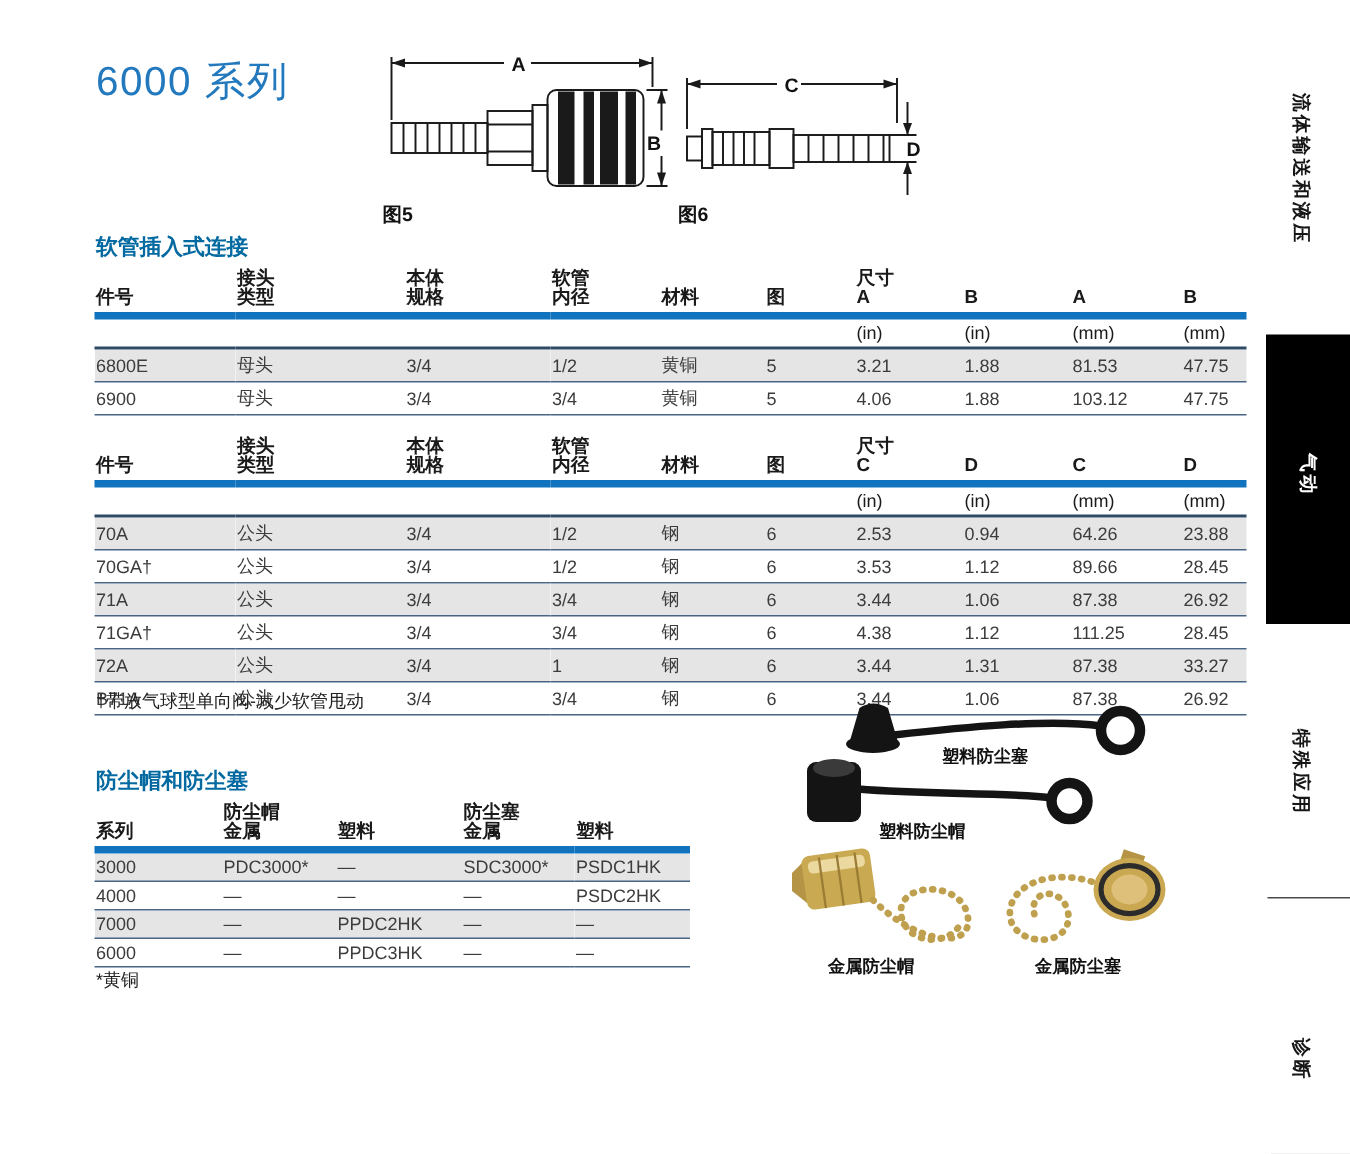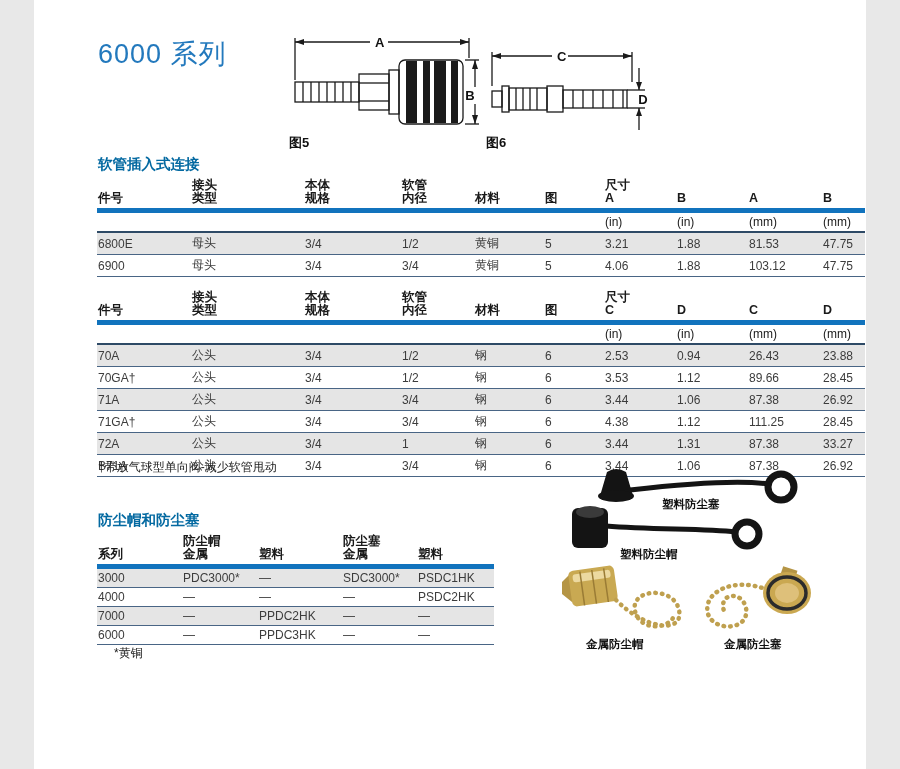--- a/index.html
+++ b/index.html
@@ -1,18 +1,18 @@
 <!DOCTYPE html>
 <html><head>
 <meta charset="utf-8">
 <style>
   * { margin:0; padding:0; box-sizing:border-box; }
   html,body { background:#e8e8e8; }
   .page {
-    position:relative; width:832px; height:769px; background:#ffffff;
+    position:relative; width:900px; height:769px; background:#ffffff;
     font-family:"Liberation Sans","DejaVu Sans",sans-serif; overflow:hidden;
     margin:0 auto;
   }
   .page-title {
     position:absolute; left:64px; top:36px;
     font-size:27px; color:#2379bd; letter-spacing:1px; font-weight:normal;
   }
   .fig-label { position:absolute; font-size:13px; font-weight:bold; color:#111; }
   .sec-title { position:absolute; font-size:14.5px; font-weight:bold; color:#0369a1; }
 
@@ -251,21 +251,21 @@
     <tbody>
         <tr class="stripe">
           <td>70A</td>
           <td>公头</td>
           <td>3/4</td>
           <td>1/2</td>
           <td>钢</td>
           <td>6</td>
           <td>2.53</td>
           <td>0.94</td>
-          <td>26.43</td>
+          <td>64.26</td>
           <td>23.88</td>
         </tr>
         <tr>
           <td>70GA†</td>
           <td>公头</td>
           <td>3/4</td>
           <td>1/2</td>
           <td>钢</td>
           <td>6</td>
           <td>3.53</td>
@@ -372,21 +372,21 @@
         <tr>
           <td>6000</td>
           <td>—</td>
           <td>PPDC3HK</td>
           <td>—</td>
           <td>—</td>
         </tr>
       </tbody>
   </table>
 
-  <div class="footnote" style="left:80px; top:645px;">*黄铜</div>
+  <div class="footnote" style="left:64px; top:645px;">*黄铜</div>
 
   <svg style="position:absolute; left:500px; top:458px;" width="330" height="210" viewBox="0 0 330 210">
 
     <g>
       <path d="M96,32 C140,27 200,21 234,26" stroke="#141414" stroke-width="5" fill="none"></path>
       <circle cx="247" cy="29" r="13" fill="none" stroke="#141414" stroke-width="7"></circle>
       <path d="M66,38 L73,14 Q82,8 92,14 L99,38 Z" fill="#141414"></path>
       <ellipse cx="82" cy="38" rx="18" ry="6" fill="#141414"></ellipse>
     </g>
     <text class="photolbl" x="128" y="50">塑料防尘塞</text>

